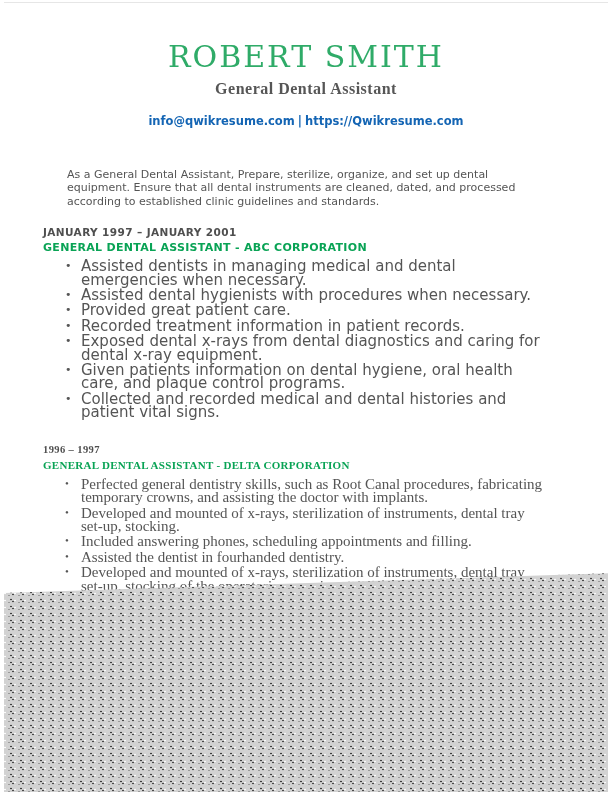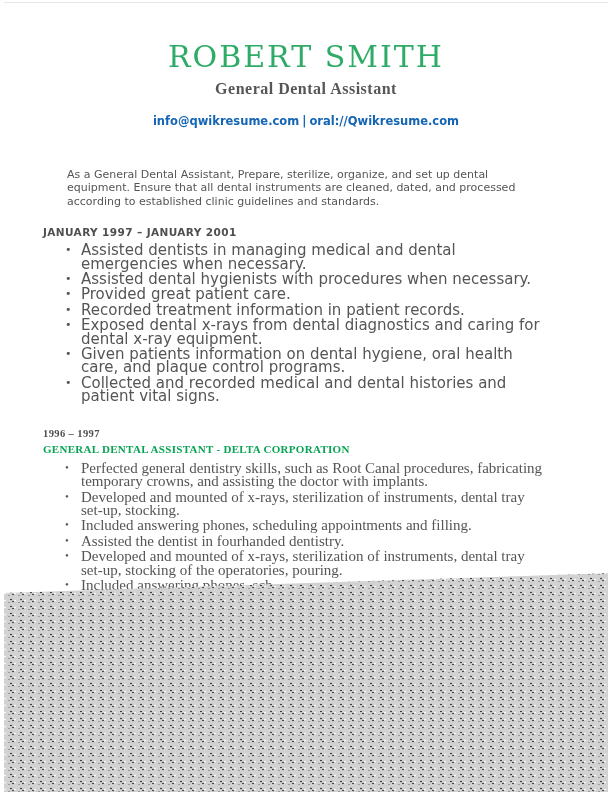--- a/index.html
+++ b/index.html
@@ -109,27 +109,28 @@
 </head>
 <body>
 
 <div class="page">
   <div class="top-rule"></div>
 
   <h1 class="name">ROBERT SMITH</h1>
   <h2 class="job-title">General Dental Assistant</h2>
 
   <div class="contact">
-    <span>info@qwikresume.com</span><span class="sep">|</span><span>oral://Qwikresume.com</span>
+    <span>info@qwikresume.com</span><span class="sep">|</span><span>https://Qwikresume.com</span>
   </div>
 
   <p class="summary">As a General Dental Assistant, Prepare, sterilize, organize, and set up dental equipment. Ensure that all dental instruments are cleaned, dated, and processed according to established clinic guidelines and standards.</p>
 
   <section class="job">
     <div class="job-dates">JANUARY 1997 – JANUARY 2001</div>
+    <h3 class="job-role">GENERAL DENTAL ASSISTANT - ABC CORPORATION</h3>
     <ul class="bullets">
 
         <li>Assisted dentists in managing medical and dental emergencies when necessary.</li>
 
         <li>Assisted dental hygienists with procedures when necessary.</li>
 
         <li>Provided great patient care.</li>
 
         <li>Recorded treatment information in patient records.</li>
 

